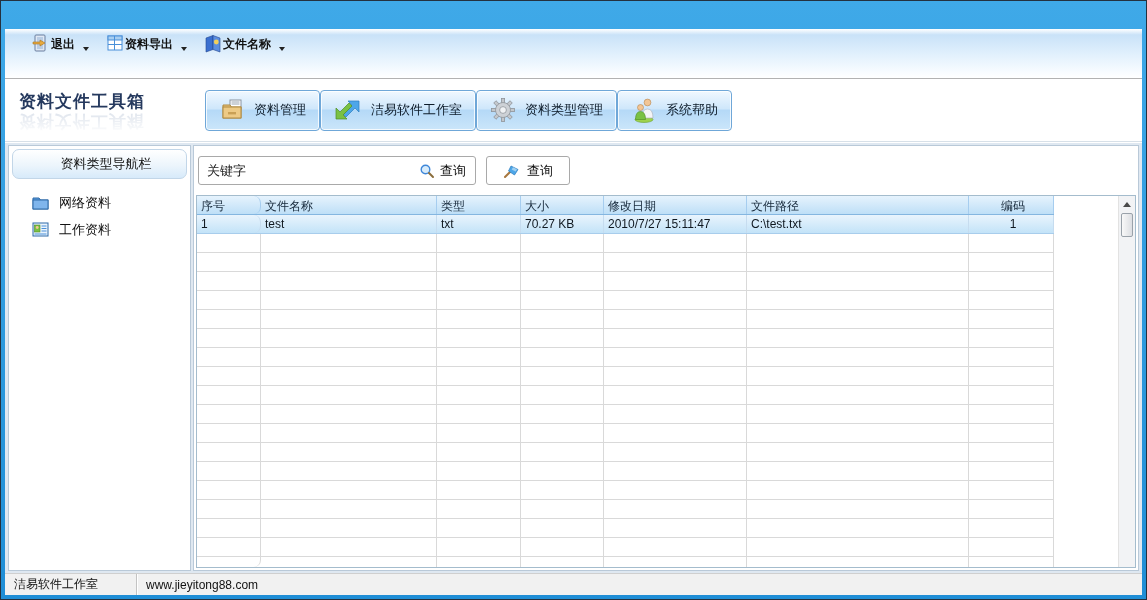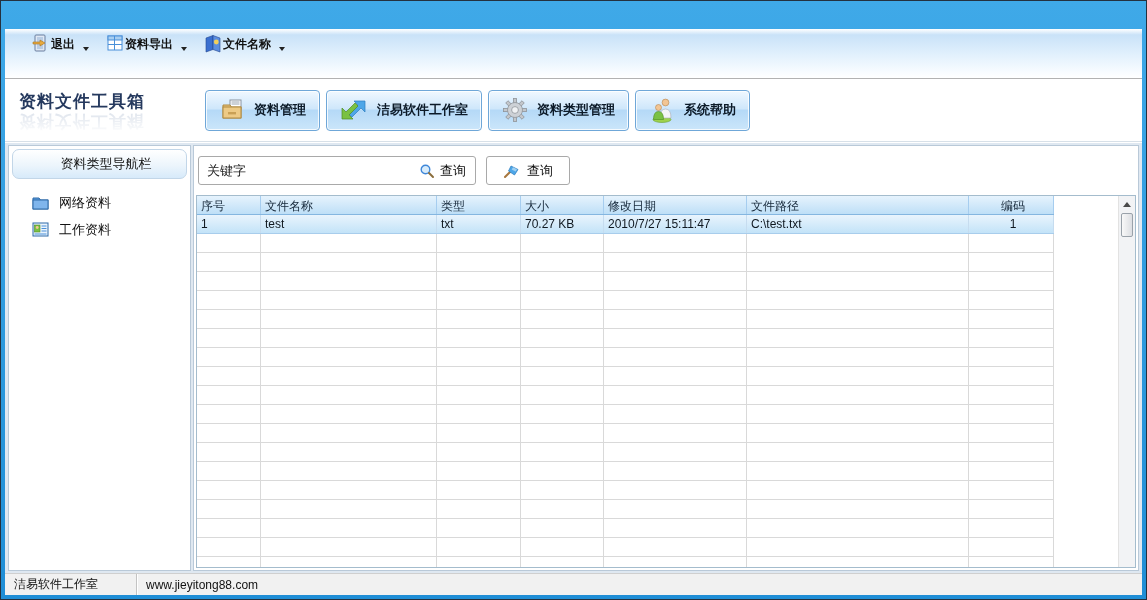--- a/index.html
+++ b/index.html
@@ -42,21 +42,21 @@
 
   
   .header-band { height:63px; background:#fff; border-bottom:1px solid #d7e0e8;
     display:flex; align-items:center; }
   .app-title-wrap { width:188px; padding-left:14px; position:relative; overflow:hidden; height:56px; }
   .app-title { font-size:17px; font-weight:bold; color:#25395e; letter-spacing:1px; margin-top:8px; white-space:nowrap; }
   .app-title-reflection { font-size:17px; font-weight:bold; letter-spacing:1px; color:#8fa3c0;
     transform:scaleY(-1); opacity:.45; margin-top:-3px; white-space:nowrap; position:relative; }
   .app-title-wrap::after { content:""; position:absolute; left:0; right:0; top:30px; bottom:0;
     background:linear-gradient(to bottom, rgba(255,255,255,.35), #ffffff 85%); pointer-events:none; }
-  .big-buttons { display:flex; gap:6px; margin-left:12px;font-weight:bold; }
+  .big-buttons { display:flex; margin-left:12px; }
   .big-btn { height:41px; border:1px solid #6fa7d8; border-radius:4px; padding:0 13px;
     background: linear-gradient(to bottom, #f0f8ff 0%, #cfe7fb 45%, #b5d9f7 50%, #cbe6fa 100%);
     box-shadow: inset 0 0 0 1px rgba(255,255,255,.8);
     display:flex; align-items:center; gap:9px; font-size:13px; color:#0c1a28; cursor:default; }
 
   
   .content { position:absolute; top:114px; bottom:22px; left:0; right:0;
     background:#dfe8f1; display:flex; padding:2px 3px; gap:2px; }
 
   
@@ -80,21 +80,21 @@
     background:#fff; display:flex; align-items:center; justify-content:center; gap:6px; font-size:13px; cursor:pointer; }
 
   
   .table-panel { position:absolute; top:49px; left:2px; right:2px; bottom:2px;
     border:1px solid #a4bccd; background:#fff; overflow:hidden; }
   .table-area { position:absolute; left:0; top:0; bottom:0; right:17px; overflow:hidden; }
   .grid-bg { position:absolute; left:0; top:0; bottom:0; width:857px;
     background: repeating-linear-gradient(to bottom, #ffffff 0px, #ffffff 18px, #d9d9d9 18px, #d9d9d9 19px);
     display:flex; }
   .gcol { border-right:1px solid #d9d9d9; height:100%; }
-  .c0{width:64px;} .c1{width:176px;} .c2{width:84px;} .c3{width:83px;} .c4{width:143px;} .c5{width:222px;} .c6{width:85px;text-align:center;}
+  .c0{width:64px;border-radius:7px;} .c1{width:176px;} .c2{width:84px;} .c3{width:83px;} .c4{width:143px;} .c5{width:222px;} .c6{width:85px;text-align:center;}
   .thead { position:absolute; left:0; top:0; height:19px; display:flex;
     background: linear-gradient(to bottom, #e6f3fd, #bedff7);
     border-bottom:1px solid #84b6e0; cursor:default; }
   .th { padding:2px 0 0 4px; font-size:12px; color:#16283a; border-right:1px solid #a6cdef; overflow:hidden; white-space:nowrap; }
   .trow { position:absolute; left:0; top:19px; height:19px; display:flex;
     background: linear-gradient(to bottom, #e9f4fd, #c3e3f8);
     border-bottom:1px solid #a8cdec; cursor:default; }
   .td { padding:2px 0 0 4px; font-size:12px; color:#101820; border-right:1px solid #c6dcef; overflow:hidden; white-space:nowrap; }
 
   

